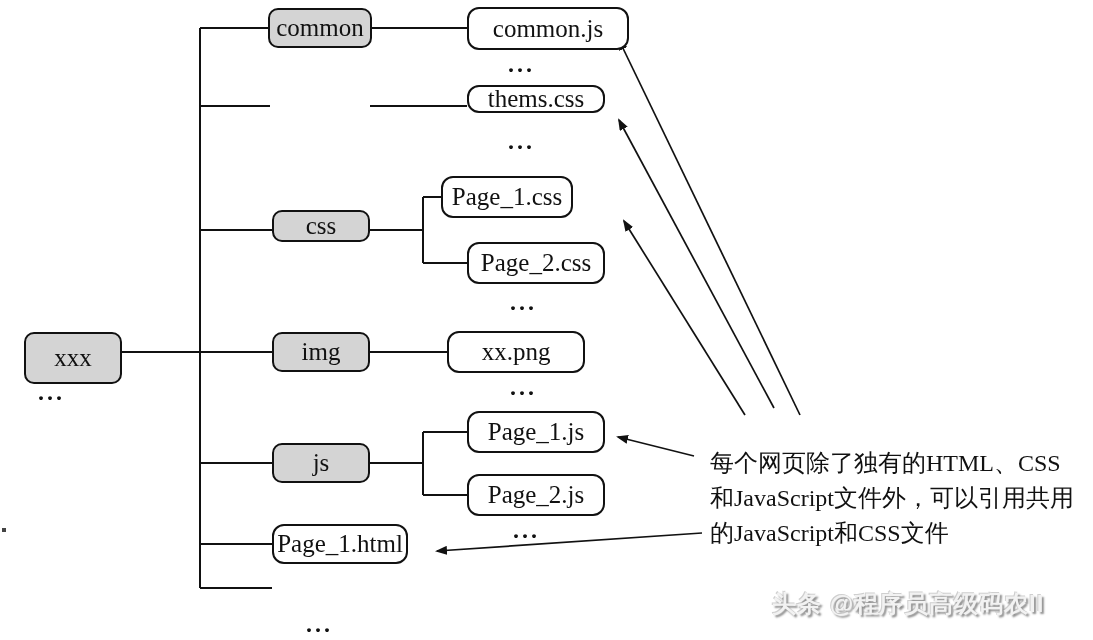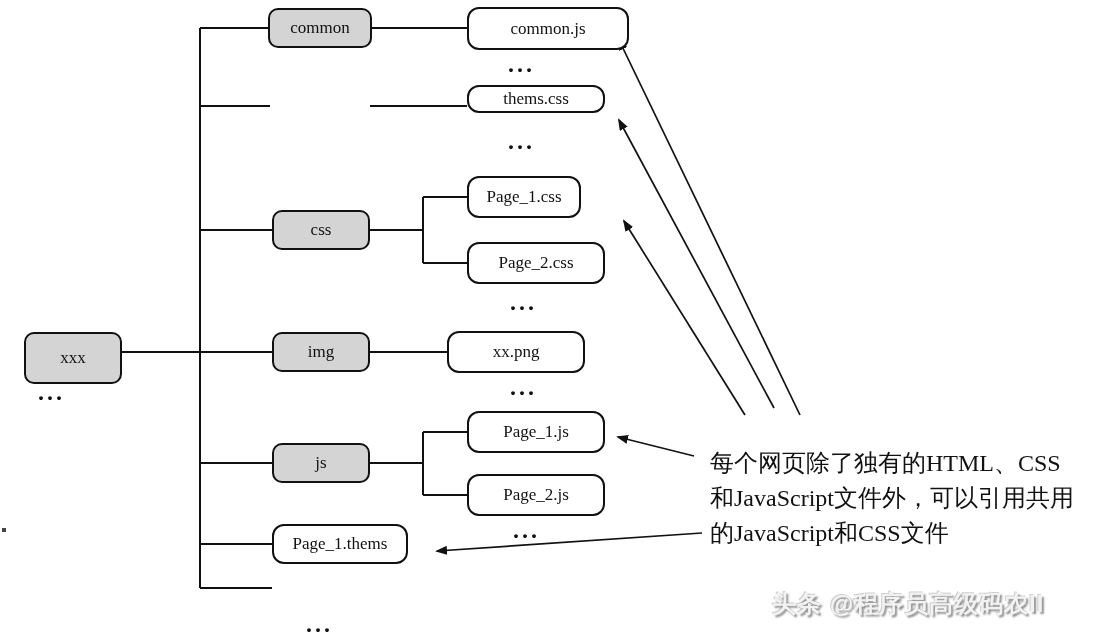--- a/index.html
+++ b/index.html
@@ -11,21 +11,21 @@
     overflow:hidden;
   }
   .wires{position:absolute;left:0;top:0;z-index:1;}
   .node{
     position:absolute;
     box-sizing:border-box;
     border:2px solid #111;
     border-radius:12px;
     background:#ffffff;
     display:flex;align-items:center;justify-content:center;
-    font-size:17px;color:#111;
+    font-size:25px;color:#111;
     z-index:2;
     white-space:nowrap;
   }
   .folder{background:#d4d4d4;border-radius:10px;}
   .dots{
     position:absolute;
     z-index:2;
     font-size:24px;font-weight:700;color:#111;
     letter-spacing:3px;line-height:1;
   }
@@ -81,42 +81,42 @@
       <line x1="745" y1="415" x2="624" y2="221" marker-end="url(#arrowhead)"></line>
       <line x1="694" y1="456" x2="618" y2="437" marker-end="url(#arrowhead)"></line>
       <line x1="702" y1="533" x2="437" y2="551" marker-end="url(#arrowhead)"></line>
     </g>
   </svg>
 
   <div class="node folder" style="left:24px;top:332px;width:98px;height:52px">xxx</div>
   <div class="dots" style="left:38px;top:380px">...</div>
 
   <div class="node folder" style="left:268px;top:8px;width:104px;height:40px">common</div>
-  <div class="node folder" style="left:272px;top:210px;width:98px;height:40px">css</div>
+  <div class="node folder" style="left:272px;top:210px;width:98px;height:32px">css</div>
   <div class="node folder" style="left:272px;top:443px;width:98px;height:40px">js</div>
   <div class="node folder" style="left:272px;top:332px;width:98px;height:40px">img</div>
 
   <div class="node" style="left:467px;top:7px;width:162px;height:43px">common.js</div>
   <div class="dots" style="left:508px;top:52px">...</div>
 
   <div class="node" style="left:467px;top:85px;width:138px;height:28px">thems.css</div>
   <div class="dots" style="left:508px;top:129px">...</div>
 
-  <div class="node" style="left:467px;top:176px;width:114px;height:42px">Page_1.css</div>
+  <div class="node" style="left:441px;top:176px;width:132px;height:42px">Page_1.css</div>
   <div class="node" style="left:467px;top:242px;width:138px;height:42px">Page_2.css</div>
   <div class="dots" style="left:510px;top:290px">...</div>
 
   <div class="node" style="left:447px;top:331px;width:138px;height:42px">xx.png</div>
   <div class="dots" style="left:510px;top:375px">...</div>
 
   <div class="node" style="left:467px;top:411px;width:138px;height:42px">Page_1.js</div>
   <div class="node" style="left:467px;top:474px;width:138px;height:42px">Page_2.js</div>
   <div class="dots" style="left:513px;top:518px">...</div>
 
-  <div class="node" style="left:272px;top:524px;width:136px;height:40px">Page_1.thems</div>
+  <div class="node" style="left:272px;top:524px;width:136px;height:40px">Page_1.html</div>
   <div class="dots" style="left:306px;top:612px">...</div>
 
   <div class="annotation">
     <div>每个网页除了独有的HTML、CSS</div>
     <div>和JavaScript文件外，可以引用共用</div>
     <div>的JavaScript和CSS文件</div>
   </div>
 
   <div class="watermark">头条 @程序员高级码农II</div>
 

